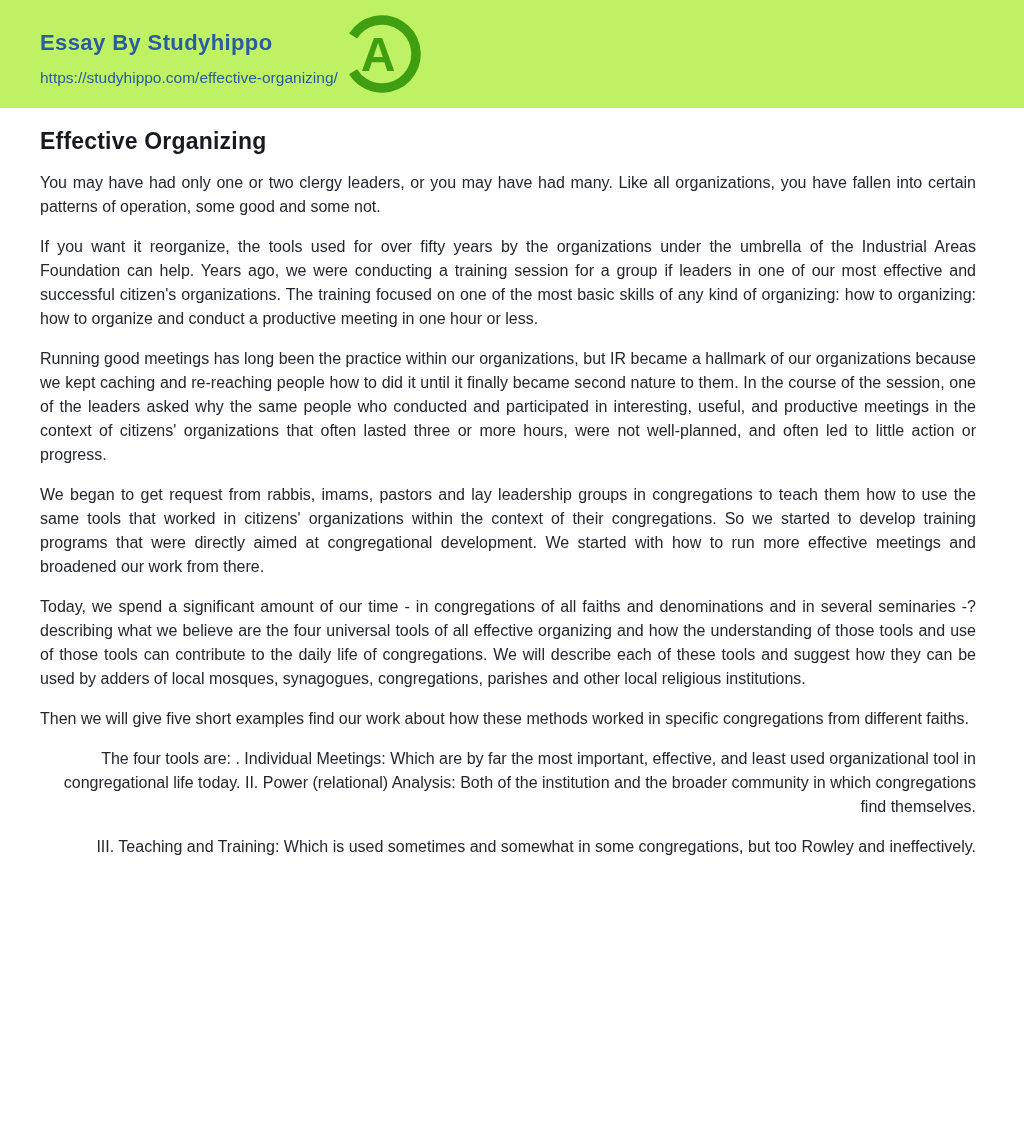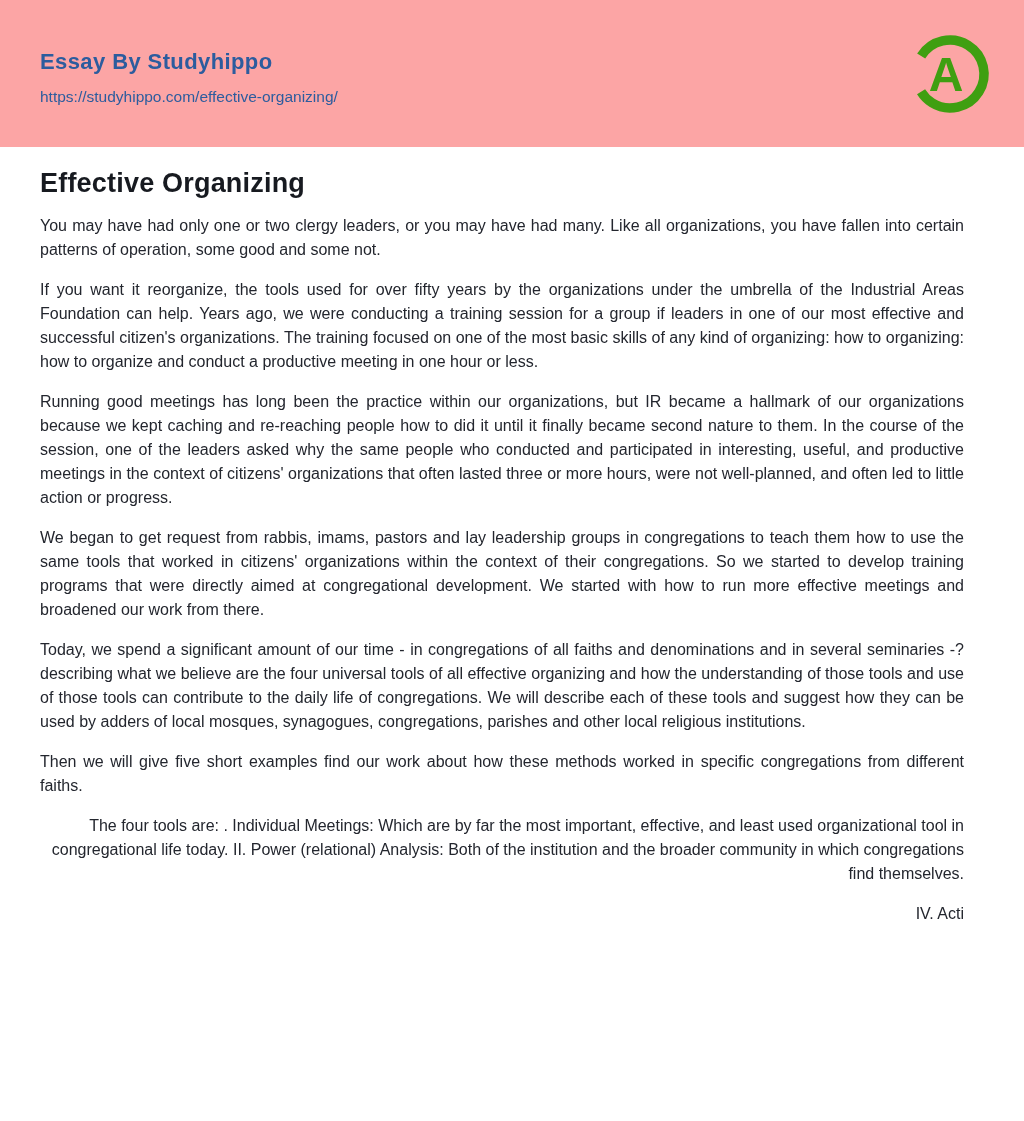--- a/index.html
+++ b/index.html
@@ -8,23 +8,22 @@
     width: 1024px;
     height: 1121px;
     background: #ffffff;
     font-family: "Liberation Sans", sans-serif;
     color: #23262e;
     overflow: hidden;
   }
   .header {
     display: flex;
     align-items: center;
-    justify-content: space-between;
-    background: #fca5a5;
-    height: 147px;
+    background: #bef264;
+    height: 108px;
     padding: 0 30px 0 40px;
   }
   .header-text { display: flex; flex-direction: column; margin-top: 8px; }
   .site-title {
     font-size: 22px;
     font-weight: bold;
     color: #2c5c9e;
     letter-spacing: 0.4px;
   }
   .essay-url {
@@ -39,28 +38,28 @@
     font-family: "Liberation Sans", sans-serif;
     font-weight: bold;
     font-size: 48px;
     fill: #3f9f11;
   }
   .content {
     padding: 20px 44px 0 40px;
   }
   .essay-title {
     margin: 0 0 15px 0;
-    font-size: 27px;
+    font-size: 23px;
     line-height: 1.2;
     font-weight: bold;
     color: #171a20;
     letter-spacing: 0.2px;
   }
   .para {
-    margin: 0 16px 16px 0;
+    margin: 0 4px 16px 0;
     font-size: 16px;
     line-height: 24px;
     color: #23262e;
     text-align: justify;
   }
   .para.align-left { text-align: right; }
 </style>
 </head>
 <body>
 
@@ -79,14 +78,14 @@
 
 <main class="content">
   <h1 class="essay-title">Effective Organizing</h1>
   <p class="para">You may have had only one or two clergy leaders, or you may have had many. Like all organizations, you have fallen into certain patterns of operation, some good and some not.</p>
   <p class="para">If you want it reorganize, the tools used for over fifty years by the organizations under the umbrella of the Industrial Areas Foundation can help. Years ago, we were conducting a training session for a group if leaders in one of our most effective and successful citizen's organizations. The training focused on one of the most basic skills of any kind of organizing: how to organizing: how to organize and conduct a productive meeting in one hour or less.</p>
   <p class="para">Running good meetings has long been the practice within our organizations, but IR became a hallmark of our organizations because we kept caching and re-reaching people how to did it until it finally became second nature to them. In the course of the session, one of the leaders asked why the same people who conducted and participated in interesting, useful, and productive meetings in the context of citizens' organizations that often lasted three or more hours, were not well-planned, and often led to little action or progress.</p>
   <p class="para">We began to get request from rabbis, imams, pastors and lay leadership groups in congregations to teach them how to use the same tools that worked in citizens' organizations within the context of their congregations. So we started to develop training programs that were directly aimed at congregational development. We started with how to run more effective meetings and broadened our work from there.</p>
   <p class="para">Today, we spend a significant amount of our time - in congregations of all faiths and denominations and in several seminaries -? describing what we believe are the four universal tools of all effective organizing and how the understanding of those tools and use of those tools can contribute to the daily life of congregations. We will describe each of these tools and suggest how they can be used by adders of local mosques, synagogues, congregations, parishes and other local religious institutions.</p>
   <p class="para">Then we will give five short examples find our work about how these methods worked in specific congregations from different faiths.</p>
   <p class="para align-left">The four tools are: . Individual Meetings: Which are by far the most important, effective, and least used organizational tool in congregational life today. II. Power (relational) Analysis: Both of the institution and the broader community in which congregations find themselves.</p>
-  <p class="para align-left">IV. Acti</p>
+  <p class="para align-left">III. Teaching and Training: Which is used sometimes and somewhat in some congregations, but too Rowley and ineffectively.</p>
 </main>
 
 </body></html>

